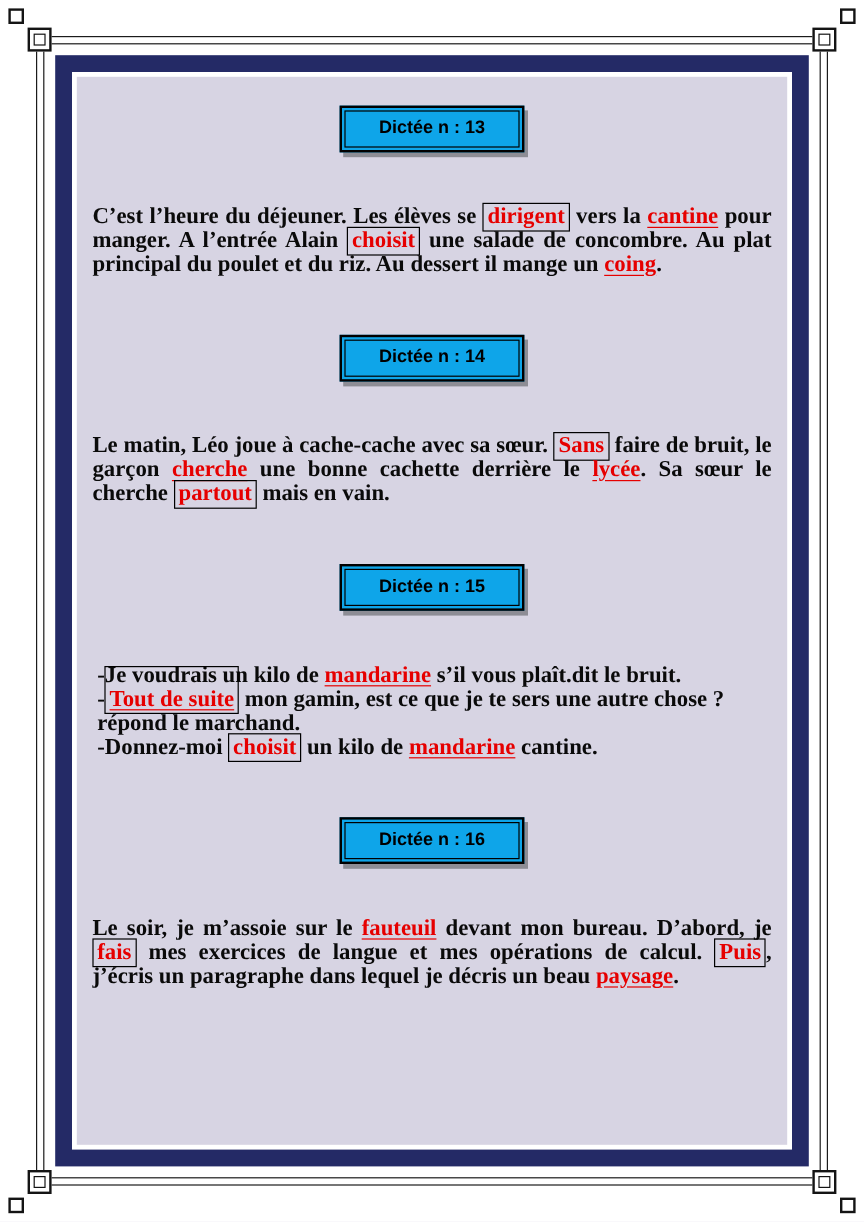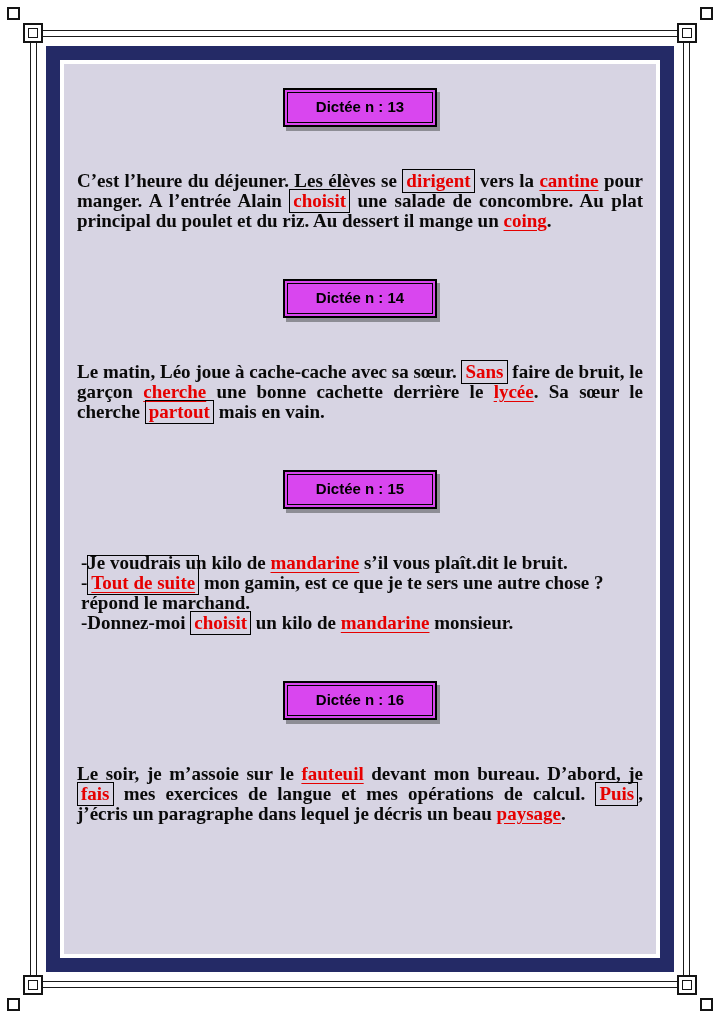--- a/index.html
+++ b/index.html
@@ -66,21 +66,21 @@
     padding: 24px 13px 0 13px;
     box-sizing: border-box;
     overflow: hidden;
   }
   .dictee-section { margin: 0 0 48px 0; }
   .dictee-section:last-child { margin-bottom: 13px; }
 
   .title-row { text-align: center; margin: 0 0 44px 0; }
   .title-box-outer {
     display: inline-block;
-    background: #d946ef;
+    background: #0ea5e9;
     border: 2.5px solid #000000;
     padding: 2px;
     box-shadow: 3px 4px 0 0 #8d8d95;
   }
   .title-box-inner {
     border: 1.2px solid #000000;
     padding: 5px 28px 6px 28px;
   }
   .title-text {
     font-family: "Liberation Sans", "DejaVu Sans", sans-serif;
@@ -144,21 +144,21 @@
           <p class="dictee-text"><span class="seg seg-normal">C’est l’heure du déjeuner. Les élèves se </span><span class="seg seg-red-box">dirigent</span><span class="seg seg-normal"> vers la </span><span class="seg seg-red-underline">cantine</span><span class="seg seg-normal"> pour manger. A l’entrée Alain </span><span class="seg seg-red-box">choisit</span><span class="seg seg-normal"> une salade de concombre. Au plat principal du poulet et du riz. Au dessert il mange un </span><span class="seg seg-red-underline">coing</span><span class="seg seg-normal">.</span></p>
         </section>
         <section class="dictee-section">
           <div class="title-row"><div class="title-box-outer"><div class="title-box-inner"><span class="title-text">Dictée n : 14</span></div></div></div>
           <p class="dictee-text"><span class="seg seg-normal">Le matin, Léo joue à cache-cache avec sa sœur. </span><span class="seg seg-red-box">Sans</span><span class="seg seg-normal"> faire de bruit, le garçon </span><span class="seg seg-red-underline">cherche</span><span class="seg seg-normal"> une bonne cachette derrière le </span><span class="seg seg-red-underline">lycée</span><span class="seg seg-normal">. Sa sœur le cherche </span><span class="seg seg-red-box">partout</span><span class="seg seg-normal"> mais en vain.</span></p>
         </section>
         <section class="dictee-section">
           <div class="title-row"><div class="title-box-outer"><div class="title-box-inner"><span class="title-text">Dictée n : 15</span></div></div></div>
           <p class="dictee-text dialogue"><span class="seg seg-normal">-Je voudrais un kilo de </span><span class="seg seg-red-underline">mandarine</span><span class="seg seg-normal"> s’il vous plaît.dit le bruit.</span></p>
           <p class="dictee-text dialogue"><span class="seg seg-normal">-</span><span class="seg seg-red-box-underline">Tout de suite</span><span class="seg seg-normal"> mon gamin, est ce que je te sers une autre chose ? répond le marchand.</span></p>
-          <p class="dictee-text dialogue"><span class="seg seg-normal">-Donnez-moi </span><span class="seg seg-red-box">choisit</span><span class="seg seg-normal"> un kilo de </span><span class="seg seg-red-underline">mandarine</span><span class="seg seg-normal"> monsieur.</span></p>
+          <p class="dictee-text dialogue"><span class="seg seg-normal">-Donnez-moi </span><span class="seg seg-red-box">choisit</span><span class="seg seg-normal"> un kilo de </span><span class="seg seg-red-underline">mandarine</span><span class="seg seg-normal"> cantine.</span></p>
         </section>
         <section class="dictee-section">
           <div class="title-row"><div class="title-box-outer"><div class="title-box-inner"><span class="title-text">Dictée n : 16</span></div></div></div>
           <p class="dictee-text"><span class="seg seg-normal">Le soir, je m’assoie sur le </span><span class="seg seg-red-underline">fauteuil</span><span class="seg seg-normal"> devant mon bureau. D’abord, je </span><span class="seg seg-red-box">fais</span><span class="seg seg-normal">  mes exercices de langue et mes opérations de calcul. </span><span class="seg seg-red-box">Puis</span><span class="seg seg-normal">, j’écris un paragraphe dans lequel je décris un beau </span><span class="seg seg-red-underline">paysage</span><span class="seg seg-normal">.</span></p>
         </section>
       </div>
   </div>
 </div>
 
 </body></html>

